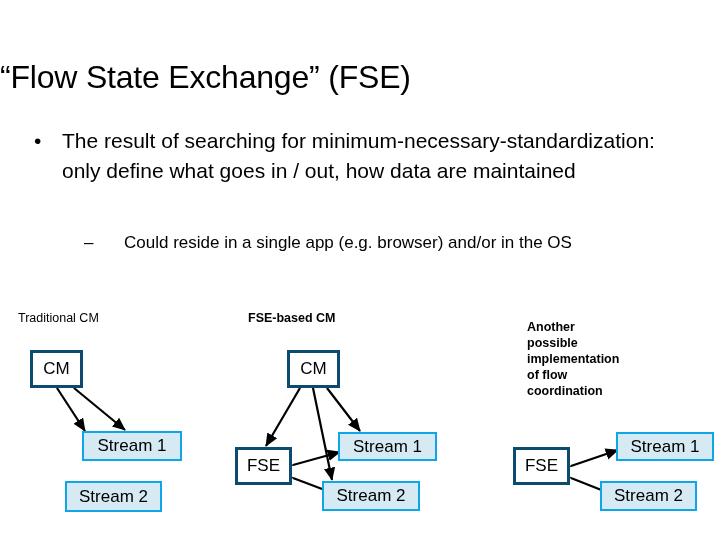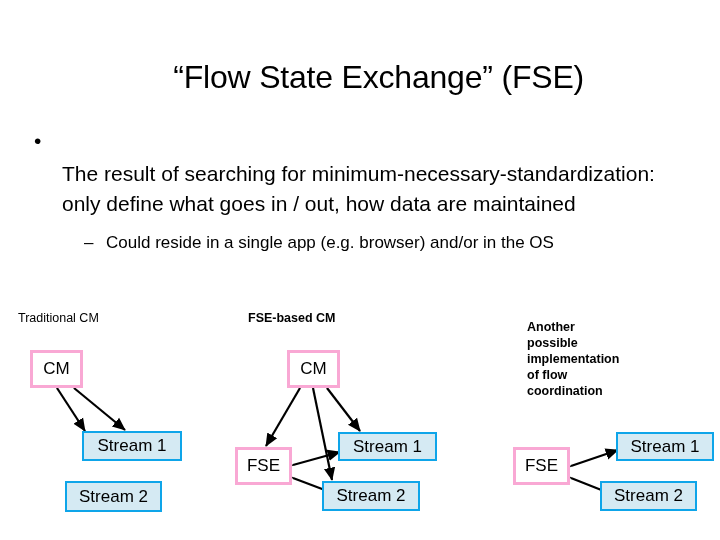--- a/index.html
+++ b/index.html
@@ -16,21 +16,21 @@
     font-family: "Liberation Sans", sans-serif;
     color: #000000;
   }
 
   
   .slide-title {
     position: absolute;
     left: 0;
     top: 58px;
     width: 584px;
-    text-align: right;
+    text-align: left;
     font-size: 32px;
     line-height: 38px;
     font-weight: 400;
     letter-spacing: -0.2px;
     white-space: nowrap;
   }
 
   
   .bullet-l1 {
     position: absolute;
@@ -45,42 +45,41 @@
     position: absolute;
     left: 0;
     top: 0;
     width: 22px;
     text-align: left;
     font-size: 21px;
   }
   .bullet-l1 .txt {
     display: block;
     margin-left: 28px;
-    margin-top: 33px;
   }
 
   .bullet-l2 {
     position: absolute;
     left: 84px;
     top: 231px;
     width: 610px;
     font-size: 17px;
     line-height: 24px;
     font-weight: 400;
   }
   .bullet-l2 .mark {
     position: absolute;
     left: 0;
     top: 0;
     width: 18px;
     font-size: 17px;
   }
   .bullet-l2 .txt {
     display: block;
-    margin-left: 22px;
+    margin-left: 40px;
   }
 
   
   .diagram {
     position: absolute;
     left: 0;
     top: 0;
     width: 600px;
     height: 540px;
   }
@@ -111,21 +110,21 @@
   .node {
     position: absolute;
     box-sizing: border-box;
     display: flex;
     align-items: center;
     justify-content: center;
   }
   .node-cm,
   .node-fse {
     background: #ffffff;
-    border: 3px solid #f9a8d4;
+    border: 3px solid #0c4a6e;
     font-size: 17px;
     font-weight: 400;
   }
   .node-stream {
     background: #d5eaf3;
     border: 2px solid #0ea5e9;
     font-size: 17px;
     font-weight: 400;
   }
 </style>

